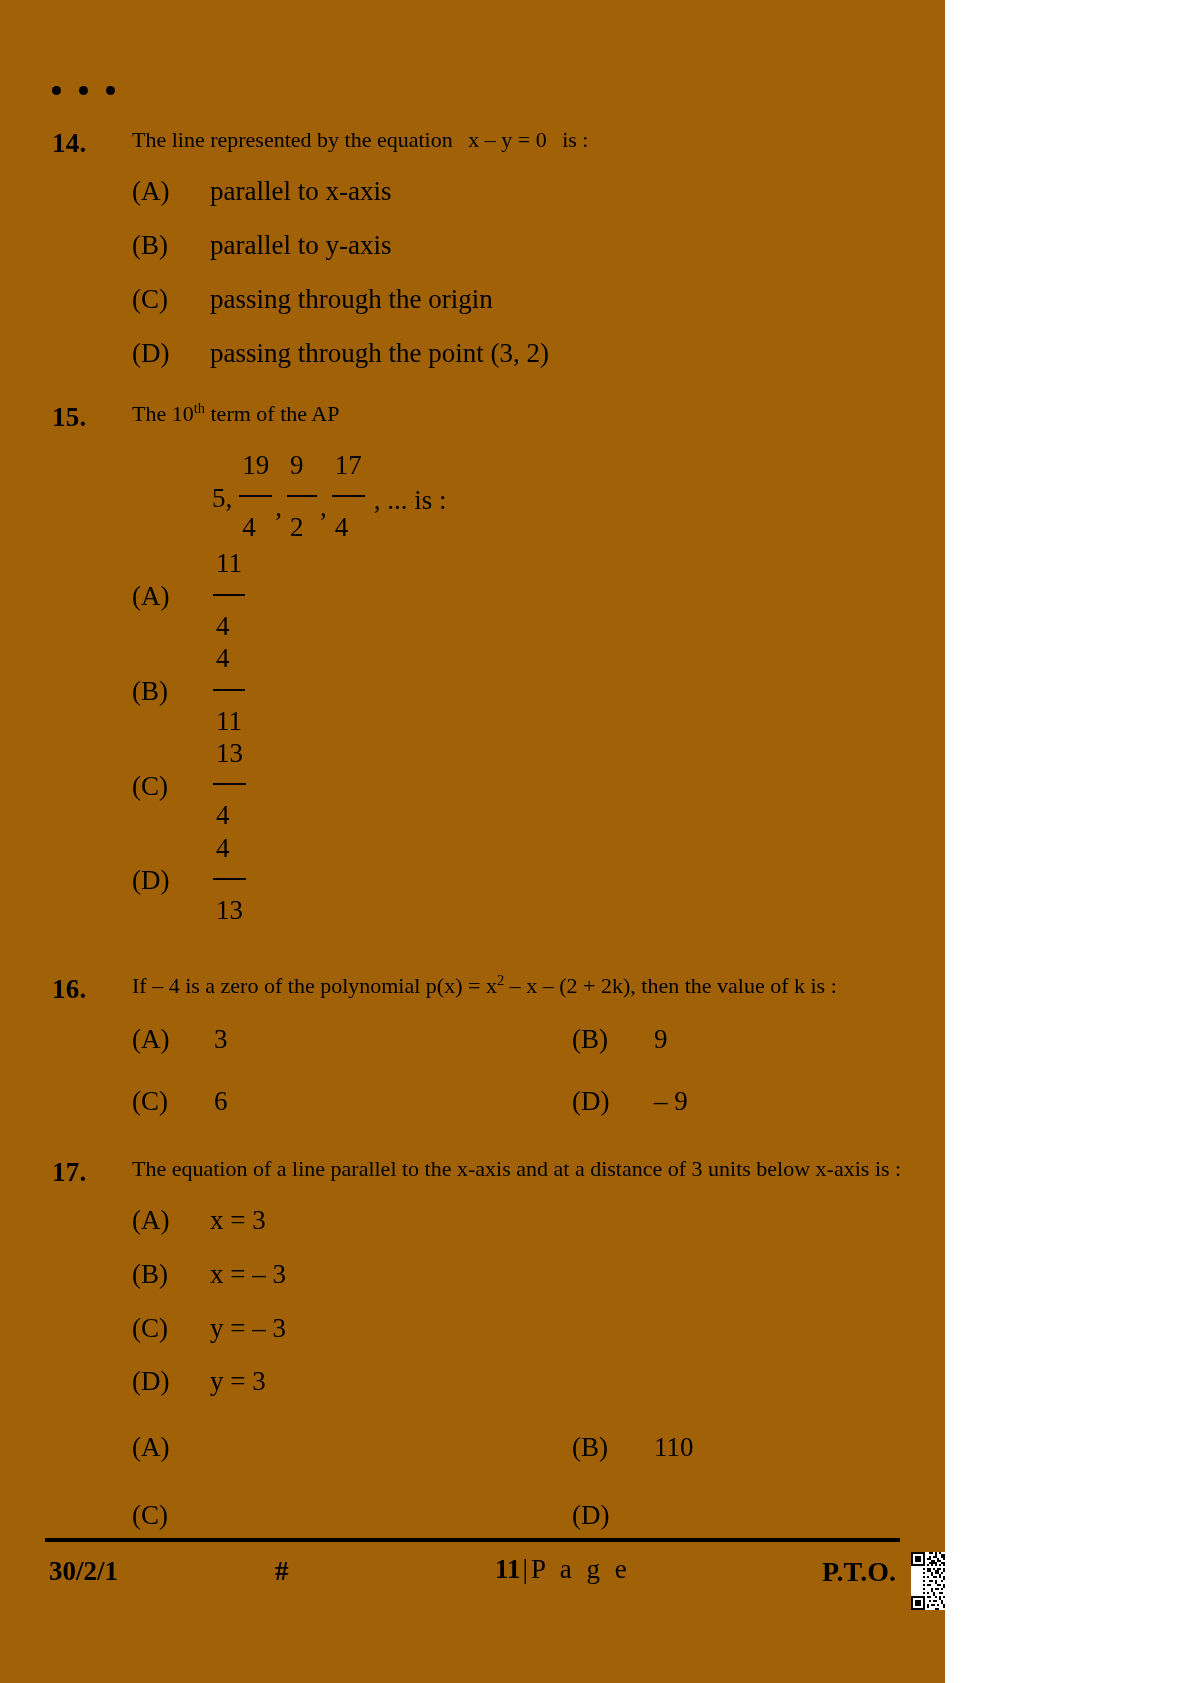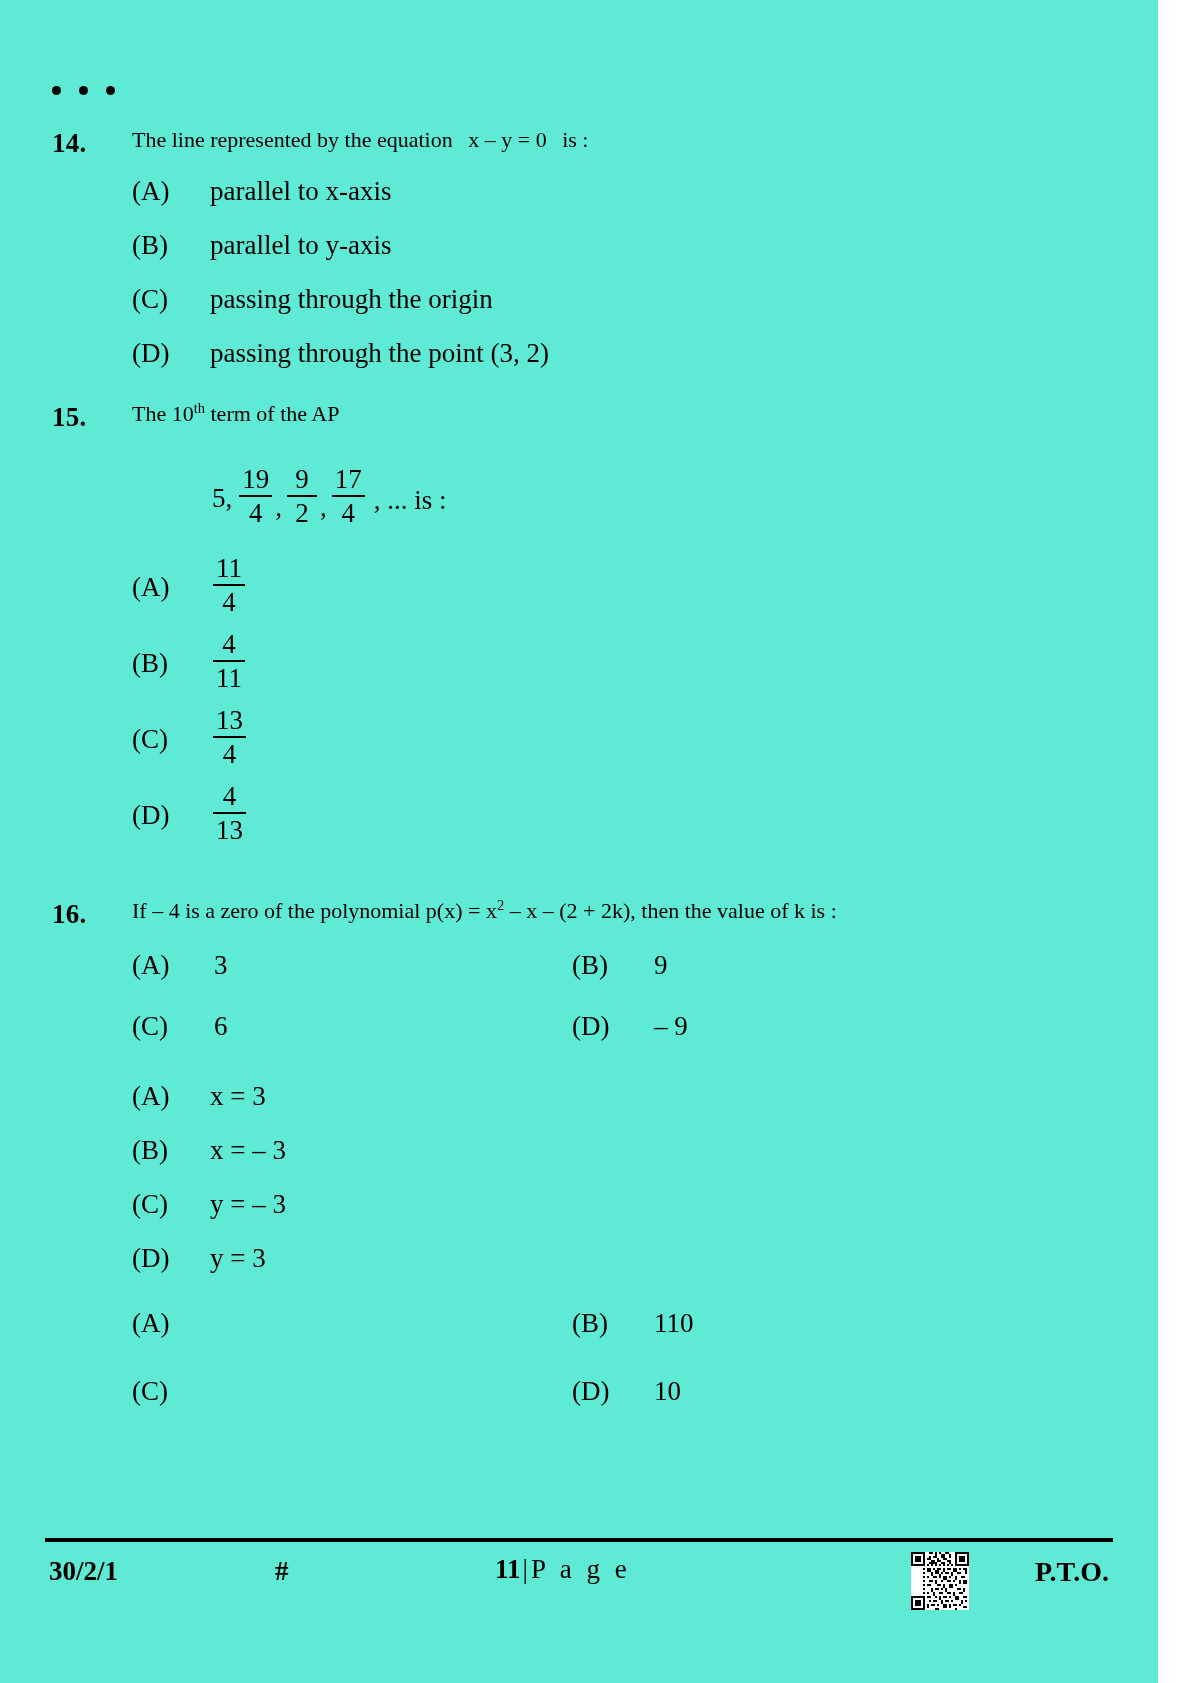--- a/index.html
+++ b/index.html
@@ -2,23 +2,23 @@
 <html><head>
 <meta charset="utf-8">
 <style>
   html, body {
     margin: 0;
     padding: 0;
     background: #ffffff;
   }
   .page {
     position: relative;
-    width: 1158px;
+    width: 945px;
     height: 1683px;
-    background: #5eead4;
+    background: #a16207;
     font-family: "Liberation Serif", "DejaVu Serif", serif;
     color: #000000;
     overflow: hidden;
     box-sizing: border-box;
   }
 
   
   .top-dots {
     position: absolute;
     left: 52px;
@@ -96,25 +96,26 @@
     grid-template-columns: 440px 1fr;
     row-gap: 24px;
   }
   .opts-grid .opt-row { margin-bottom: 0; }
   .opts-grid .opt-label { width: 82px; flex: 0 0 82px; }
 
   
   .frac {
     display: inline-flex;
     flex-direction: column;
-    align-items: center;
+    align-items: flex-start;
     vertical-align: middle;
     margin: 0 3px;
     position: relative;
     top: -2px;
+    gap: 14px;
   }
   .frac .num {
     display: block;
     font-size: 27px;
     line-height: 1.05;
     padding: 0 3px;
   }
   .frac .bar {
     display: block;
     width: 100%;
@@ -360,20 +361,24 @@
           <span class="opt-val">6</span>
         </div>
         <div class="opt-row">
           <span class="opt-label">(D)</span>
           <span class="opt-val">– 9</span>
         </div>
       </div>
     </div>
 
     <div class="qblock" style="margin-bottom:28px;">
+      <div class="qhead">
+        <div class="qnum">17.</div>
+        <div class="qtext">The equation of a line parallel to the x-axis and at a distance of 3 units below x-axis is :</div>
+      </div>
       <div class="opts-stack">
         <div class="opt-row">
           <span class="opt-label">(A)</span>
           <span class="opt-val">x = 3</span>
         </div>
         <div class="opt-row">
           <span class="opt-label">(B)</span>
           <span class="opt-val">x = – 3</span>
         </div>
         <div class="opt-row">
@@ -394,21 +399,20 @@
         </div>
         <div class="opt-row">
           <span class="opt-label">(B)</span>
           <span class="opt-val">110</span>
         </div>
         <div class="opt-row">
           <span class="opt-label">(C)</span>
         </div>
         <div class="opt-row">
           <span class="opt-label">(D)</span>
-          <span class="opt-val">10</span>
         </div>
       </div>
     </div>
 
   </div>
 
   <div class="footer-rule"></div>
   <div class="footer">
     <span class="f-code">30/2/1</span>
     <span class="f-hash">#</span>

